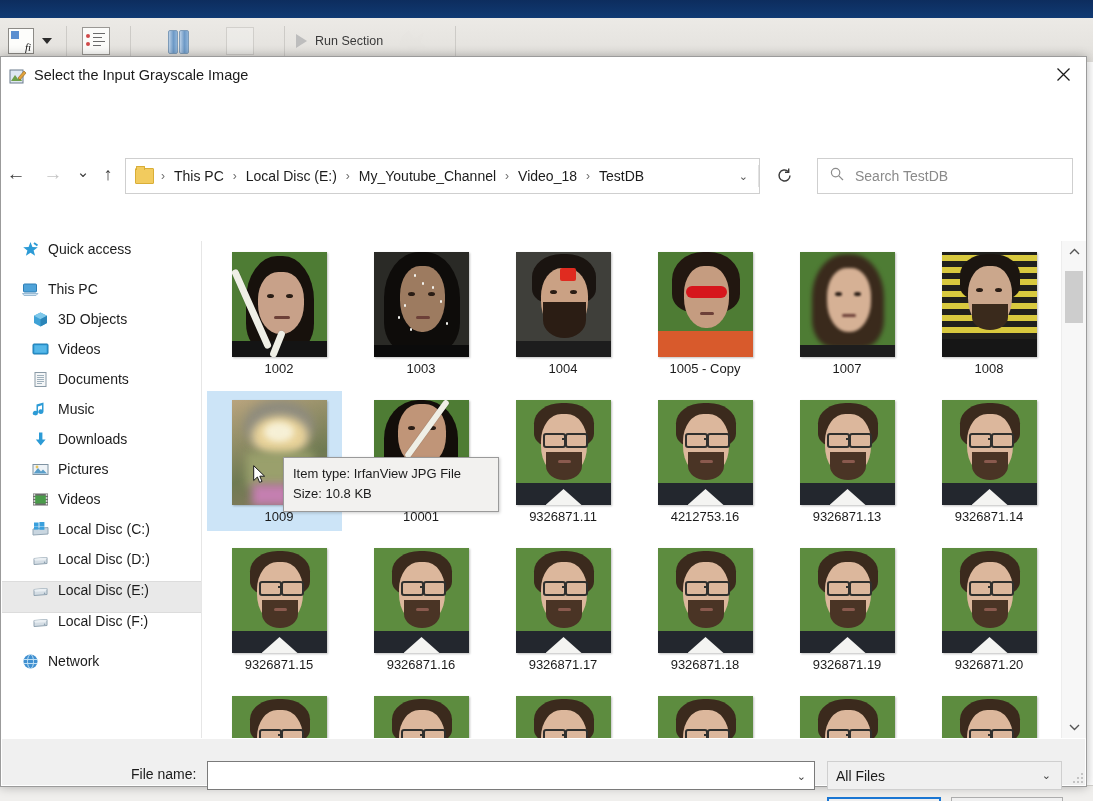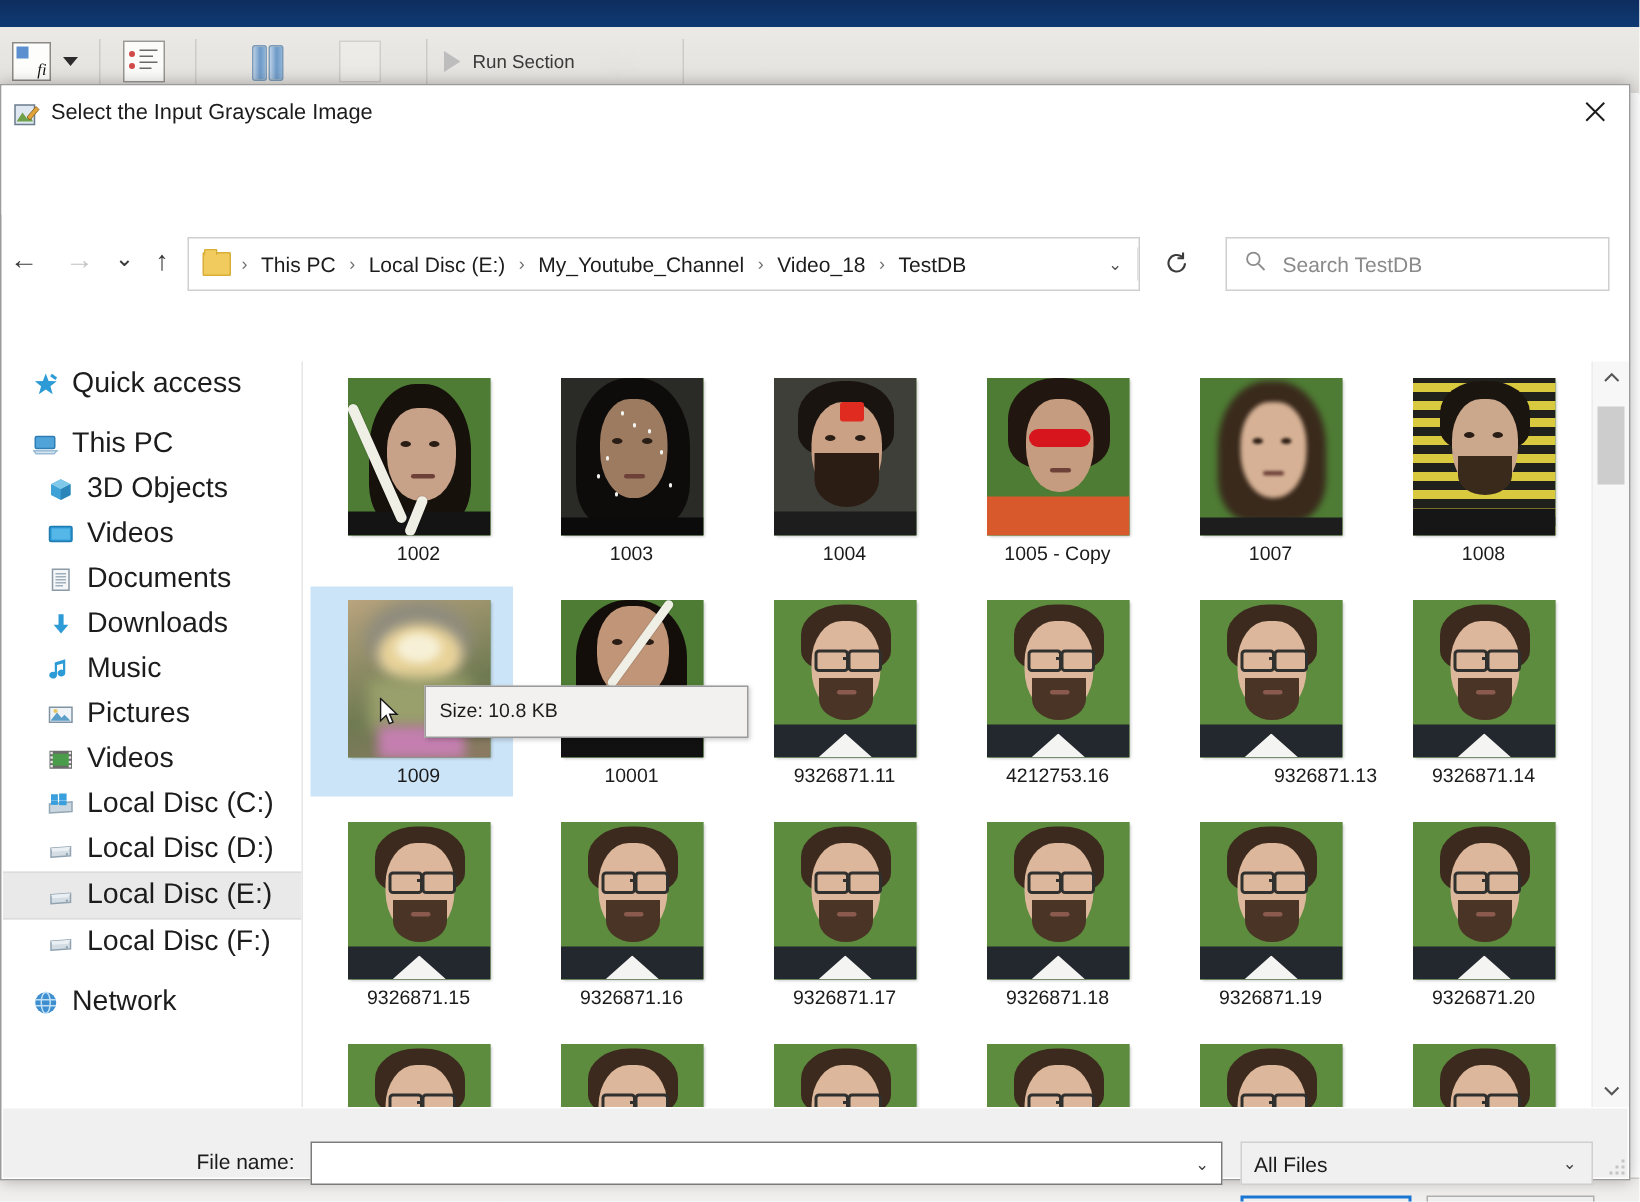--- a/index.html
+++ b/index.html
@@ -72,21 +72,21 @@
   .ico-viewmode{width:22px;height:18px;border:1px dotted #9a9a9a;position:relative;background:#fff;}
   .ico-viewmode:after{content:"";position:absolute;left:2px;top:2px;right:2px;bottom:2px;background:linear-gradient(to bottom,#9ec8e8 45%,#6aa84f 45%);}
   .ico-pane{width:24px;height:19px;border:1px solid #6f6f6f;background:#fff;position:relative;}
   .ico-pane:after{content:"";position:absolute;right:0;top:0;bottom:0;width:10px;background:#3e8ede;}
   .ico-pane:before{content:"";position:absolute;left:7px;top:0;bottom:0;width:1px;background:#6f6f6f;}
   .ico-help{width:22px;height:22px;border-radius:50%;background:#1f6fc4;color:#fff;font-size:14px;font-weight:bold;display:flex;align-items:center;justify-content:center;}
 
   
   .leftpane{position:absolute;left:1px;top:184px;width:199px;height:497px;background:#fff;}
   .splitter{position:absolute;left:200px;top:184px;width:1px;height:497px;background:#e6e6e6;}
-  .navitem{position:relative;height:30px;display:flex;align-items:center;font-size:19px;color:#1c1c1c;cursor:default;padding-left:20px;}
+  .navitem{position:relative;height:30px;display:flex;align-items:flex-start;font-size:14px;color:#1c1c1c;cursor:default;padding-left:20px;}
   .navitem.indent{padding-left:30px;}
   .navitem.sel{background:#e9e9e9;border-top:1px solid #dcdcdc;border-bottom:1px solid #dcdcdc;}
   .navitem .ni-ico{width:17px;height:17px;margin-right:9px;flex:0 0 17px;position:relative;}
   .nav-gap{height:10px;}
 
   .filepane{position:absolute;left:201px;top:184px;width:858px;height:497px;background:#fff;overflow:hidden;}
   .grid{position:absolute;left:0;top:0;width:858px;}
   .cell{position:absolute;width:142px;height:148px;text-align:center;}
   .cell .thumbwrap{height:118px;display:flex;align-items:flex-end;justify-content:center;}
   .thumb{width:95px;height:105px;position:relative;box-shadow:1px 1px 2px rgba(0,0,0,.25);overflow:hidden;background:#5d8c3f;}
@@ -284,29 +284,29 @@
           </div>
           <div class="navitem indent">
             <span class="ni-ico"><svg width="17" height="17" viewBox="0 0 17 17">
                 <rect x="3" y="1.5" width="11" height="14" fill="#f4f6f7" stroke="#8a9aa6"></rect>
                 <path d="M5 4.5h7M5 6.5h7M5 8.5h7M5 10.5h7M5 12.5h5" stroke="#9fb0bc" stroke-width="1"></path>
               </svg></span>
             <span>Documents</span>
           </div>
           <div class="navitem indent">
             <span class="ni-ico"><svg width="17" height="17" viewBox="0 0 17 17">
+                <path d="M11.5 1.5 L11.5 10.6 A2.6 2.3 0 1 1 10 8.6 L10 4.3 L6 5.4 L6 12 A2.6 2.3 0 1 1 4.5 10 L4.5 3.6 Z" fill="#2c9bd6"></path>
+              </svg></span>
+            <span>Music</span>
+          </div>
+          <div class="navitem indent">
+            <span class="ni-ico"><svg width="17" height="17" viewBox="0 0 17 17">
                 <path d="M7 1.5 h3.4 v7 h3.2 L8.7 14.4 L3.8 8.5 H7 Z" fill="#2c9bd6"></path>
               </svg></span>
             <span>Downloads</span>
-          </div>
-          <div class="navitem indent">
-            <span class="ni-ico"><svg width="17" height="17" viewBox="0 0 17 17">
-                <path d="M11.5 1.5 L11.5 10.6 A2.6 2.3 0 1 1 10 8.6 L10 4.3 L6 5.4 L6 12 A2.6 2.3 0 1 1 4.5 10 L4.5 3.6 Z" fill="#2c9bd6"></path>
-              </svg></span>
-            <span>Music</span>
           </div>
           <div class="navitem indent">
             <span class="ni-ico"><svg width="17" height="17" viewBox="0 0 17 17">
                 <rect x="1" y="3.5" width="15" height="10" fill="#eef3f7" stroke="#7f93a2"></rect>
                 <path d="M2 12 L6 7 L9 10.5 L11 8.5 L15 12.5 L2 12.5 Z" fill="#5a9ec9"></path>
                 <circle cx="5" cy="6" r="1.4" fill="#e8c45f"></circle>
               </svg></span>
             <span>Pictures</span>
           </div>
           <div class="navitem indent">
@@ -526,21 +526,21 @@
                 <div class="f-glass" style="left:49px;top:33px"></div>
                 <div style="position:absolute;left:46px;top:38px;width:4px;height:2px;background:#30302e"></div>
                 <div class="f-beard" style="left:30px;top:52px;width:36px;height:28px;background:#4a3425"></div>
                 <div class="f-mouth" style="left:42px;top:60px;width:13px;background:#8a5a4e"></div>
                 <div class="f-shirt" style="height:22px;background:#23272e"></div>
                 <div style="position:absolute;left:30px;bottom:0;width:36px;height:16px;background:#f4f4f2;clip-path:polygon(0 100%,50% 0,100% 100%)"></div>
               </div>
             </div>
             <div class="cap">4212753.16</div>
           </div>
-          <div class="cell" style="left: 574px; top: 146px; text-align: right;">
+          <div class="cell" style="left: 574px; top: 146px;">
             <div class="thumbwrap">
               <div class="thumb">
                 <div class="f-bg" style="background:#5d8c3f"></div>
                 <div class="f-hair" style="left:18px;top:3px;width:60px;height:44px;background:#3b2a1d"></div>
                 <div class="f-face" style="left:25px;top:14px;width:46px;height:62px;background:#dcb79c"></div>
                 <div class="f-glass" style="left:27px;top:33px"></div>
                 <div class="f-glass" style="left:49px;top:33px"></div>
                 <div style="position:absolute;left:46px;top:38px;width:4px;height:2px;background:#30302e"></div>
                 <div class="f-beard" style="left:30px;top:52px;width:36px;height:28px;background:#4a3425"></div>
                 <div class="f-mouth" style="left:42px;top:60px;width:13px;background:#8a5a4e"></div>
@@ -758,20 +758,21 @@
       </div>
       <div class="vs-thumb"></div>
       <div class="vs-arrow" style="bottom:0;top:auto;">
         <svg width="11" height="8" viewBox="0 0 11 8">
             <path d="M1 2 L5.5 6.5 L10 2" fill="none" stroke="#555" stroke-width="1.4"></path>
           </svg>
       </div>
     </div>
 
     <div class="tooltip">
+      <div>Item type: IrfanView JPG File</div>
       <div>Size: 10.8 KB</div>
     </div>
 
     <svg class="cursor-arrow" viewBox="0 0 13 19">
       <path d="M0.7 0.7 L0.7 15.5 L4.4 12 L6.6 17.4 L9 16.4 L6.8 11.2 L11.6 11.2 Z" fill="#ffffff" stroke="#1b1b1b" stroke-width="1"></path>
     </svg>
 
     <div class="footer"></div>
     <div class="fn-label">File name:</div>
     <div class="fn-input">

